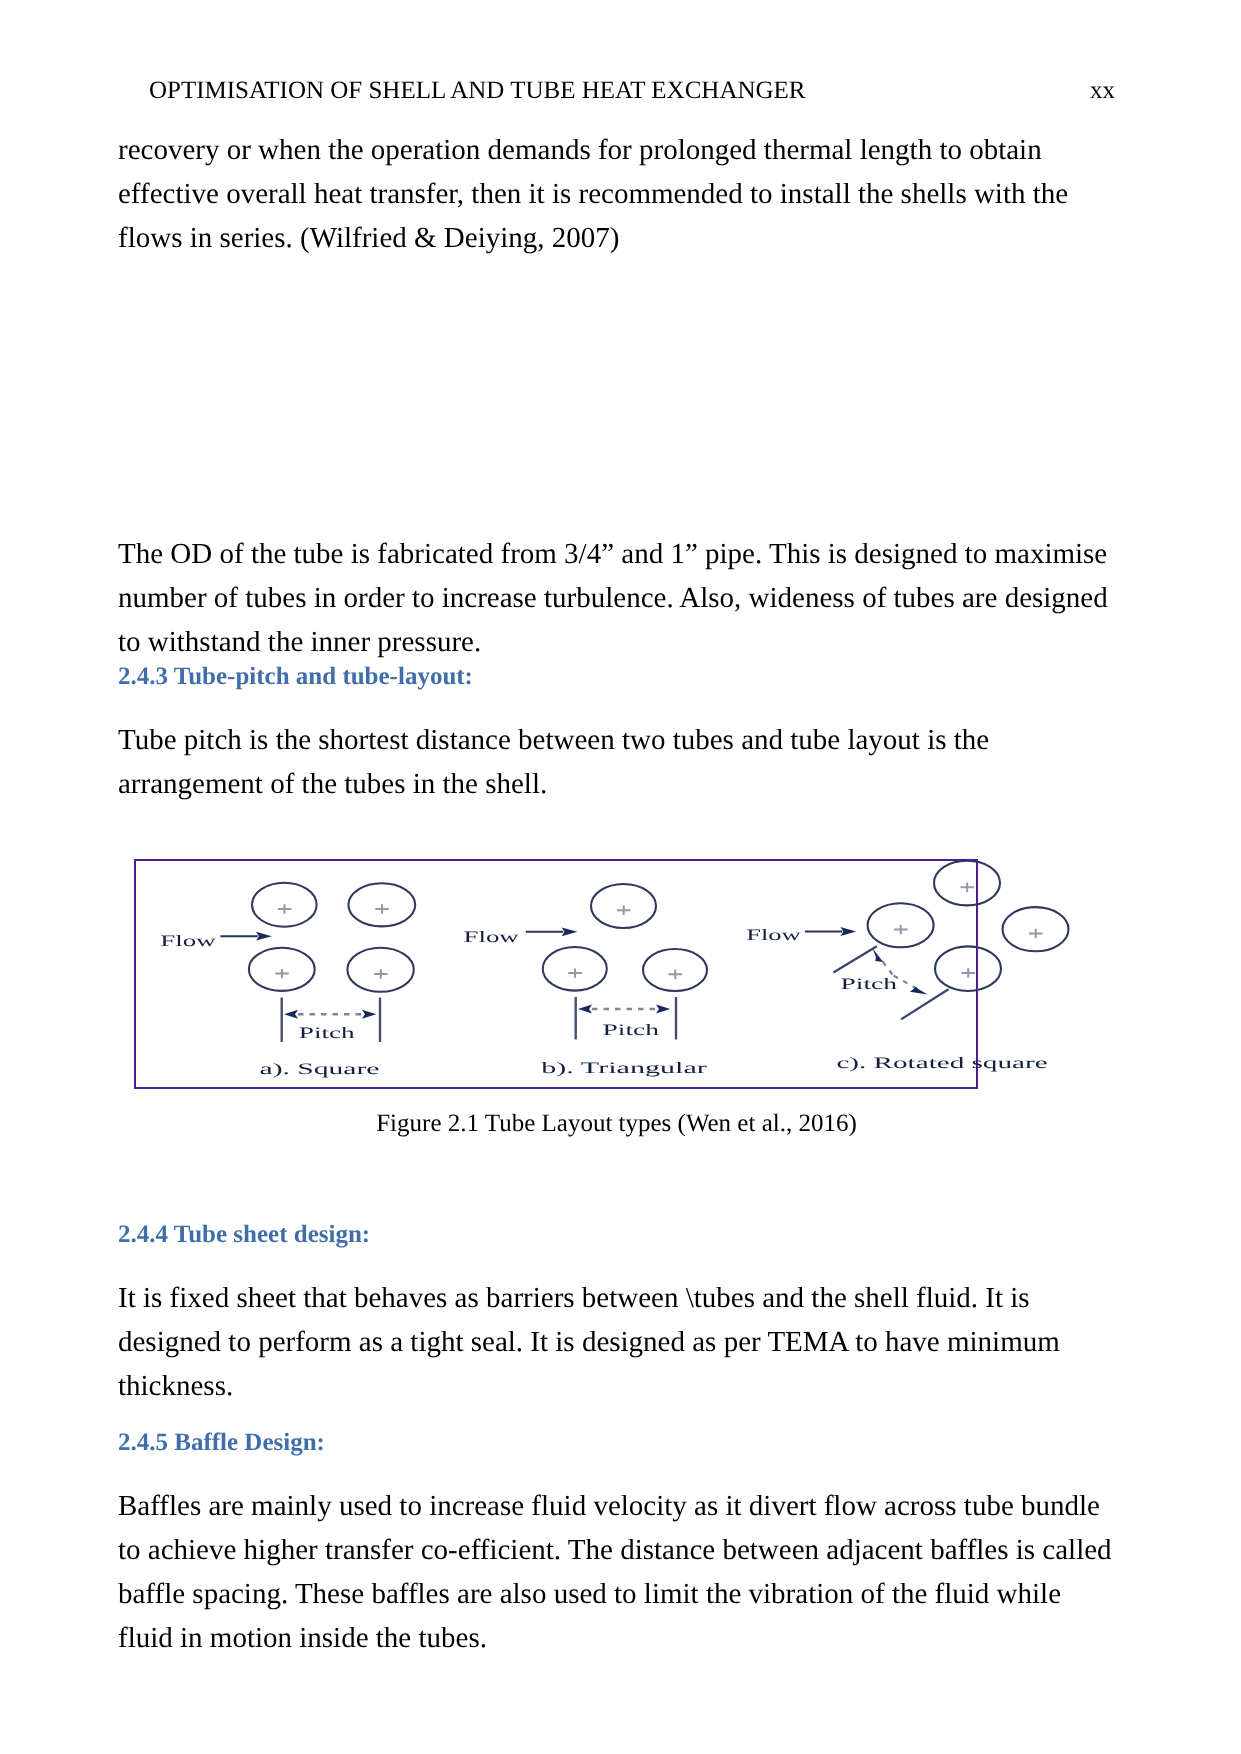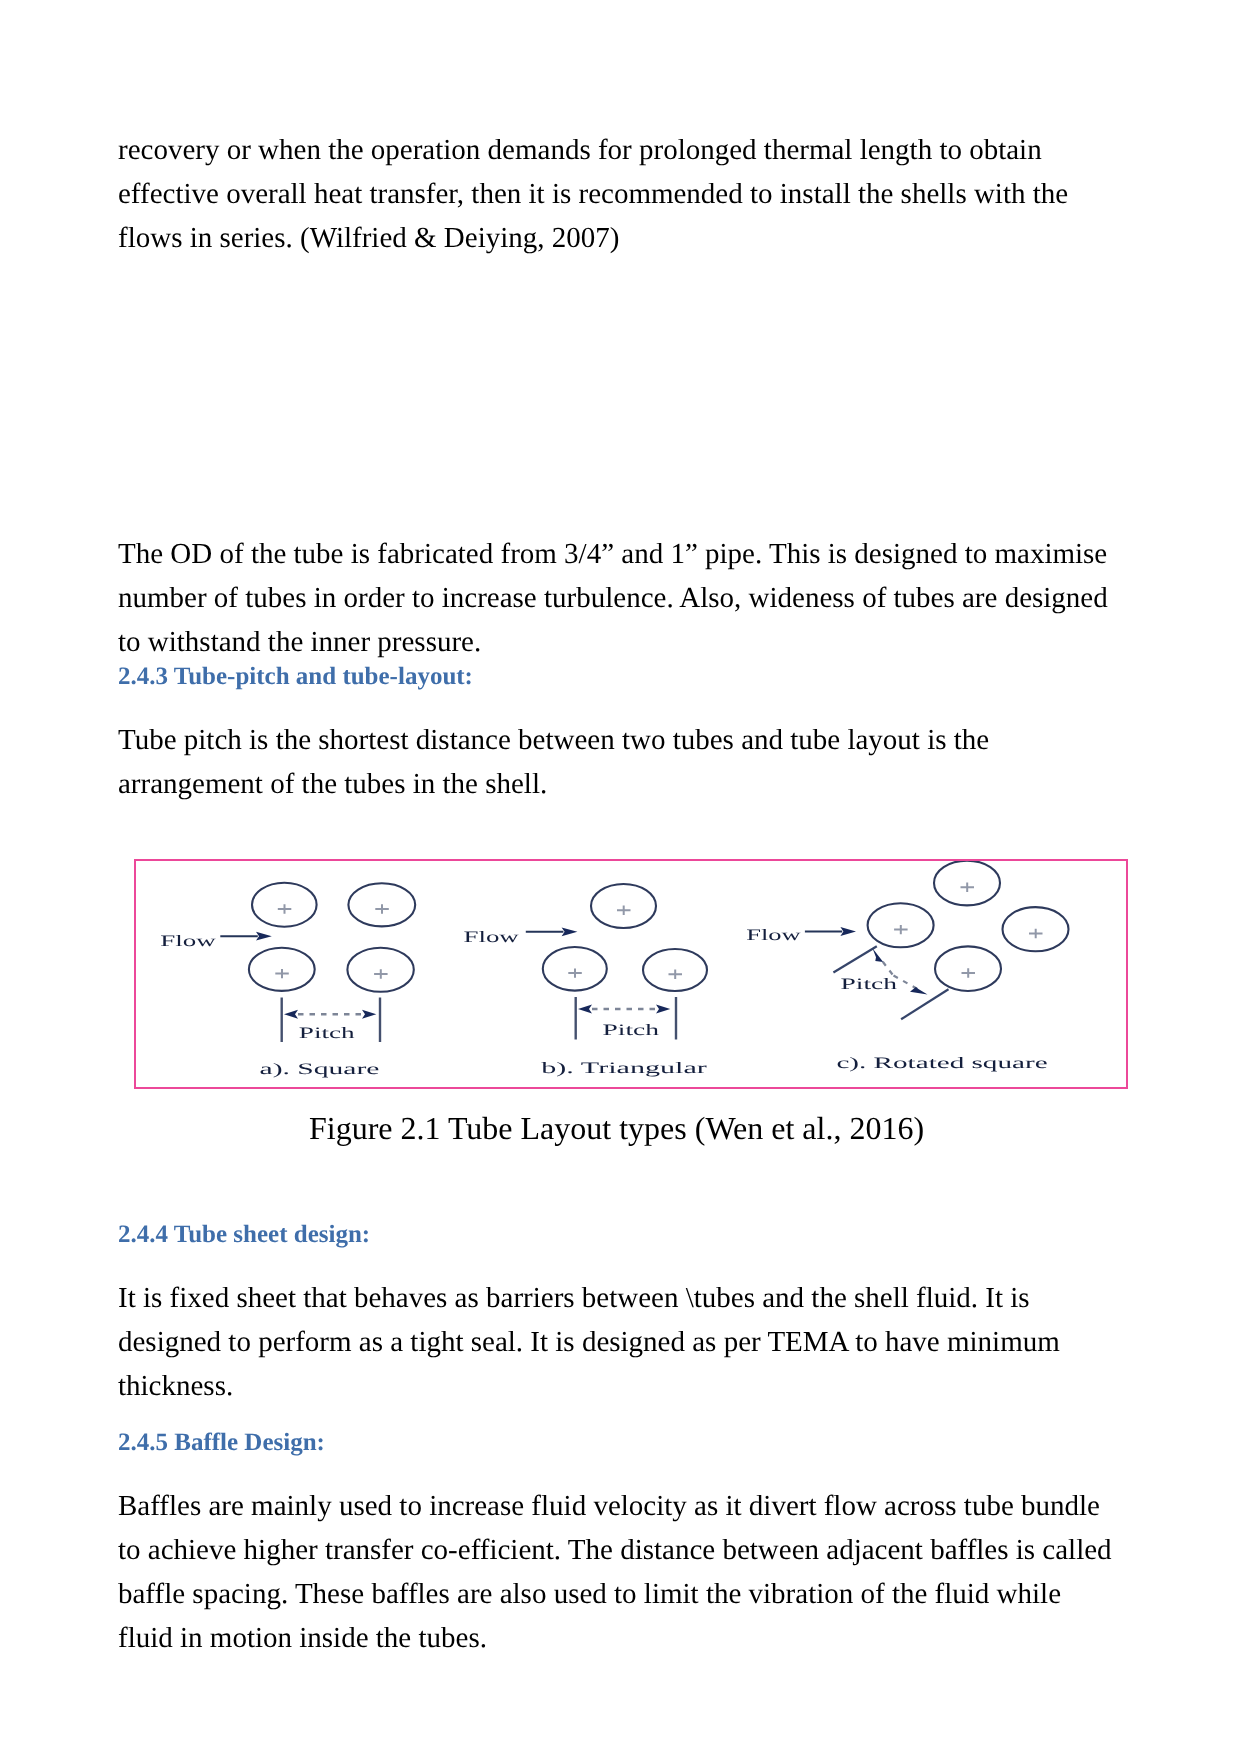--- a/index.html
+++ b/index.html
@@ -13,28 +13,32 @@
   .page { position:relative; width:1241px; height:1754px; }
   .header {
     position:absolute; left:118px; top:76px; width:997px;
     font-size:25px; line-height:30px;
     display:flex; justify-content:space-between;
   }
   .header .ttl { padding-left:31px; }
   .body-block { position:absolute; left:118px; width:997px; }
   p.para { margin:0; font-size:29px; line-height:44px; text-align:left; }
   h2.hd { margin:0; font-size:25px; line-height:30px; font-weight:bold; color:#3f6eaa; }
-  .figbox { position:absolute; left:134px; top:859px; width:994px; height:230px; border:2px solid #ec4899; box-sizing:border-box; }
-  .figcap { position:absolute; left:118px; top:1110px; width:997px; text-align:center; font-size:32px; }
+  .figbox { position:absolute; left:134px; top:859px; width:844px; height:230px; border:2px solid #4c1d95; box-sizing:border-box; }
+  .figcap { position:absolute; left:118px; top:1110px; width:997px; text-align:center; font-size:25px; }
   .figsvg { display:block; }
 </style>
 </head>
 <body>
 
 <div class="page">
+  <div class="header">
+    <span class="ttl">OPTIMISATION OF SHELL AND TUBE HEAT EXCHANGER</span>
+    <span>xx</span>
+  </div>
 
   <div class="body-block" style="top:128px;">
       <p class="para">recovery or when the operation demands for prolonged thermal length to obtain effective overall heat transfer, then it is recommended to install the shells with the flows in series.  (Wilfried &amp; Deiying, 2007)</p>
     </div>
   <div class="body-block" style="top:492px;margin-top:40px;">
       <p class="para">The OD of the tube is fabricated from 3/4” and 1” pipe. This is designed to maximise number of tubes in order to increase turbulence. Also, wideness of  tubes are designed to withstand the inner pressure.</p>
     </div>
   <div class="body-block" style="top:662px;">
       <h2 class="hd">2.4.3 Tube-pitch and tube-layout:</h2>
     </div>

